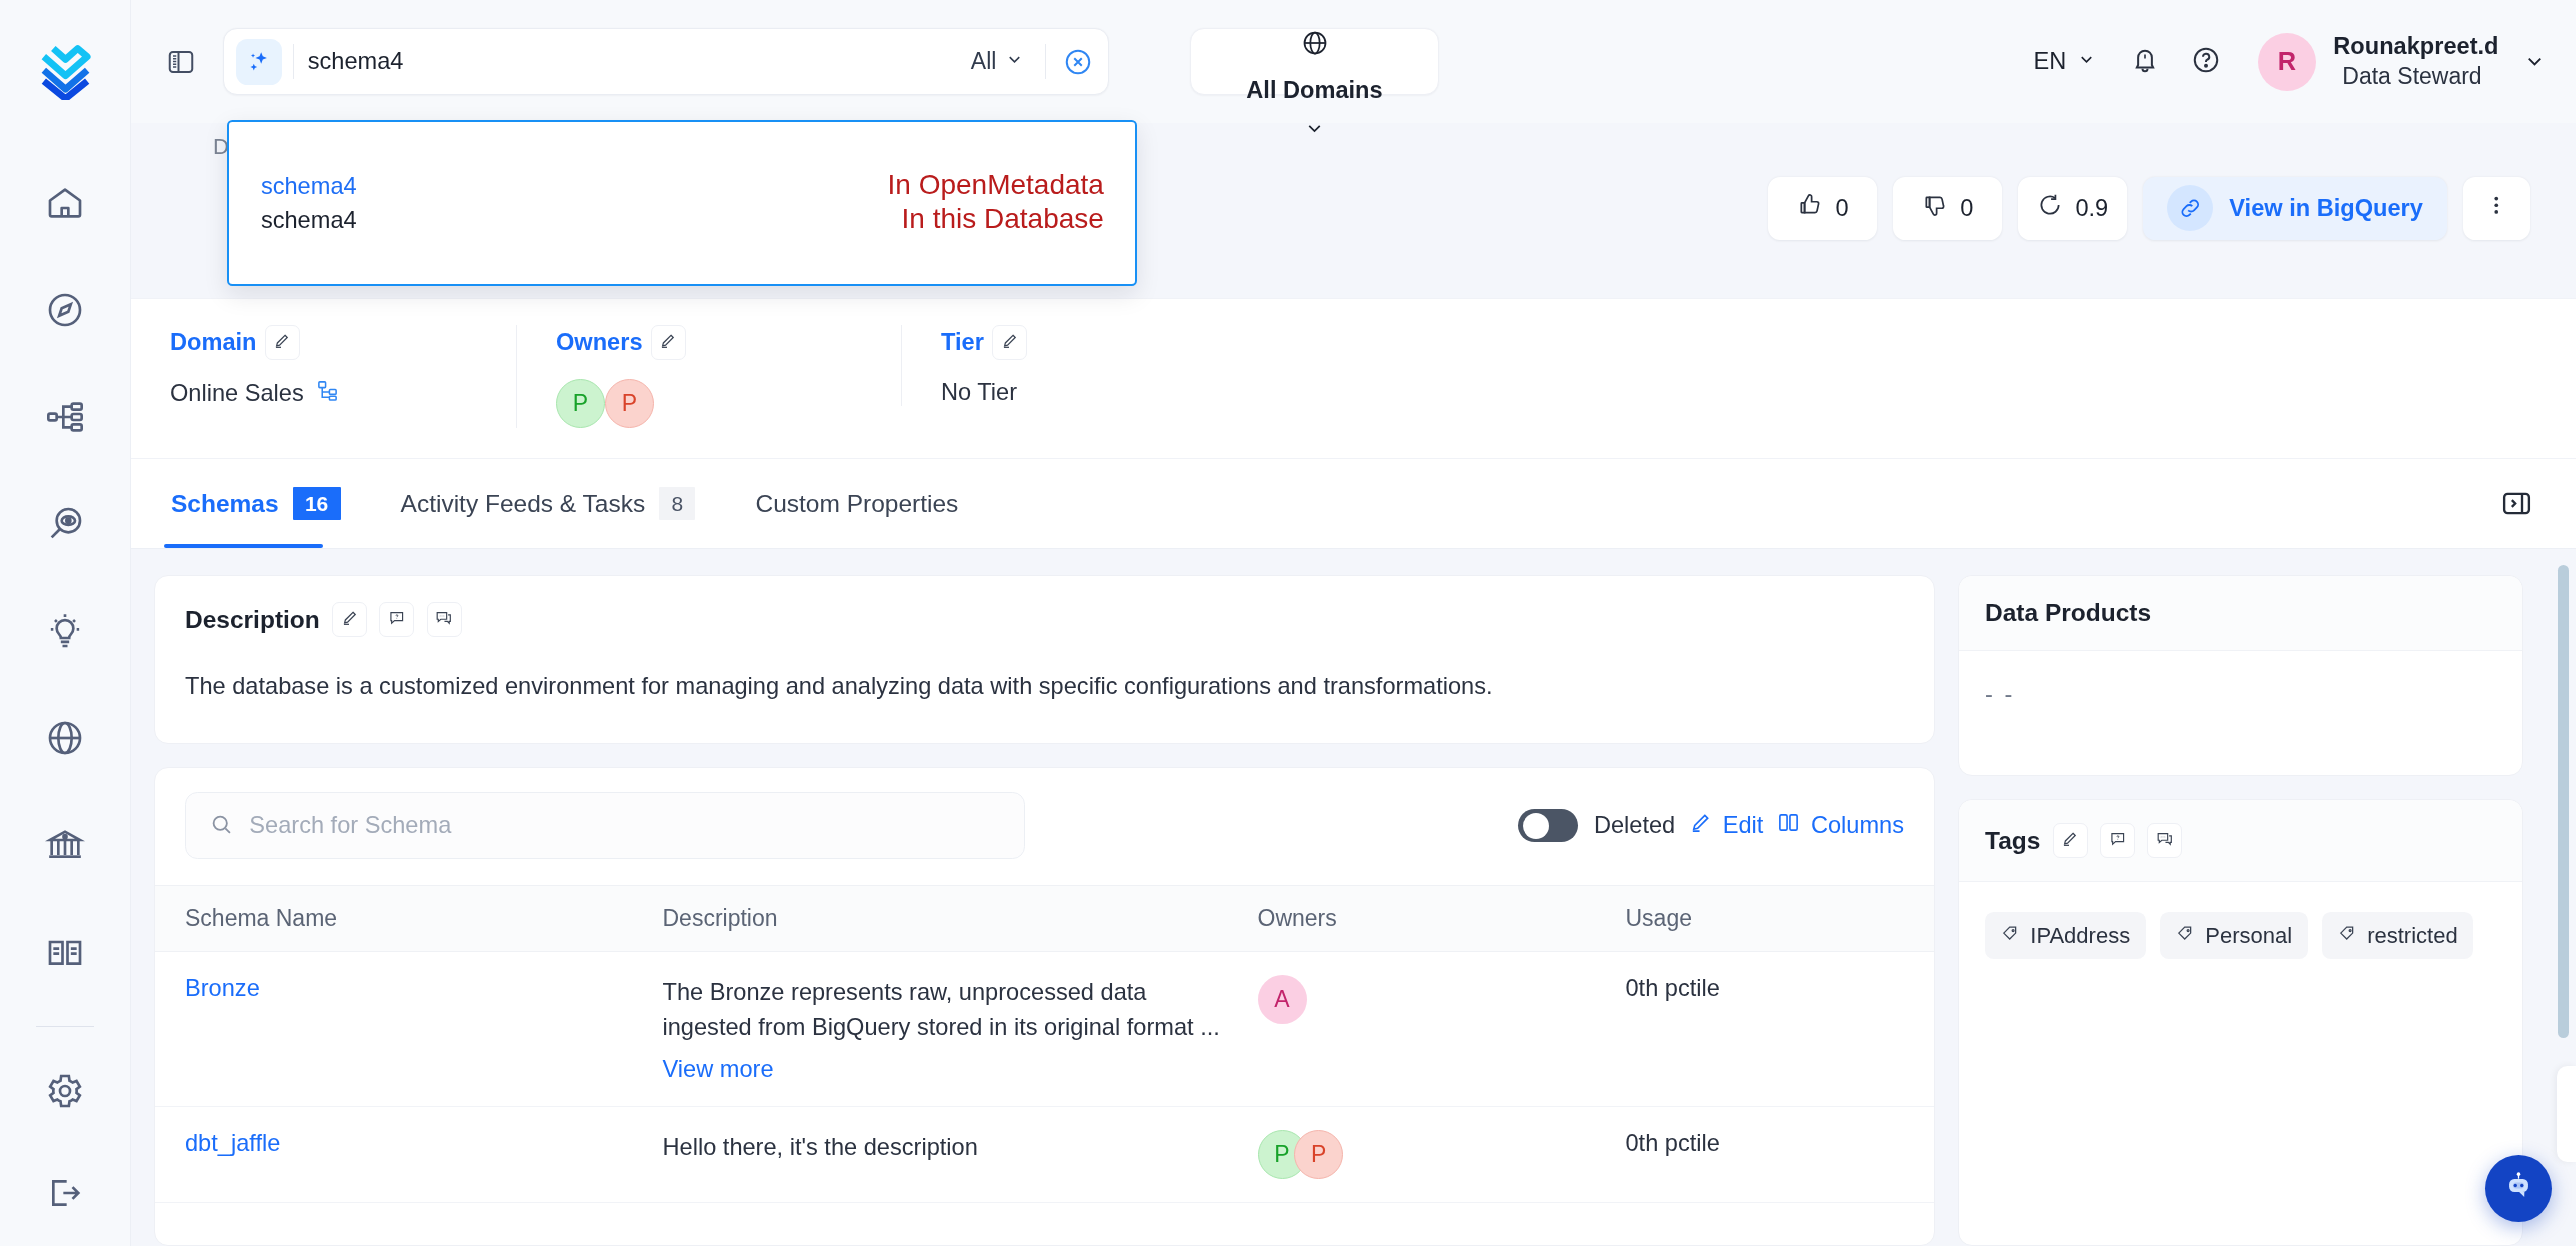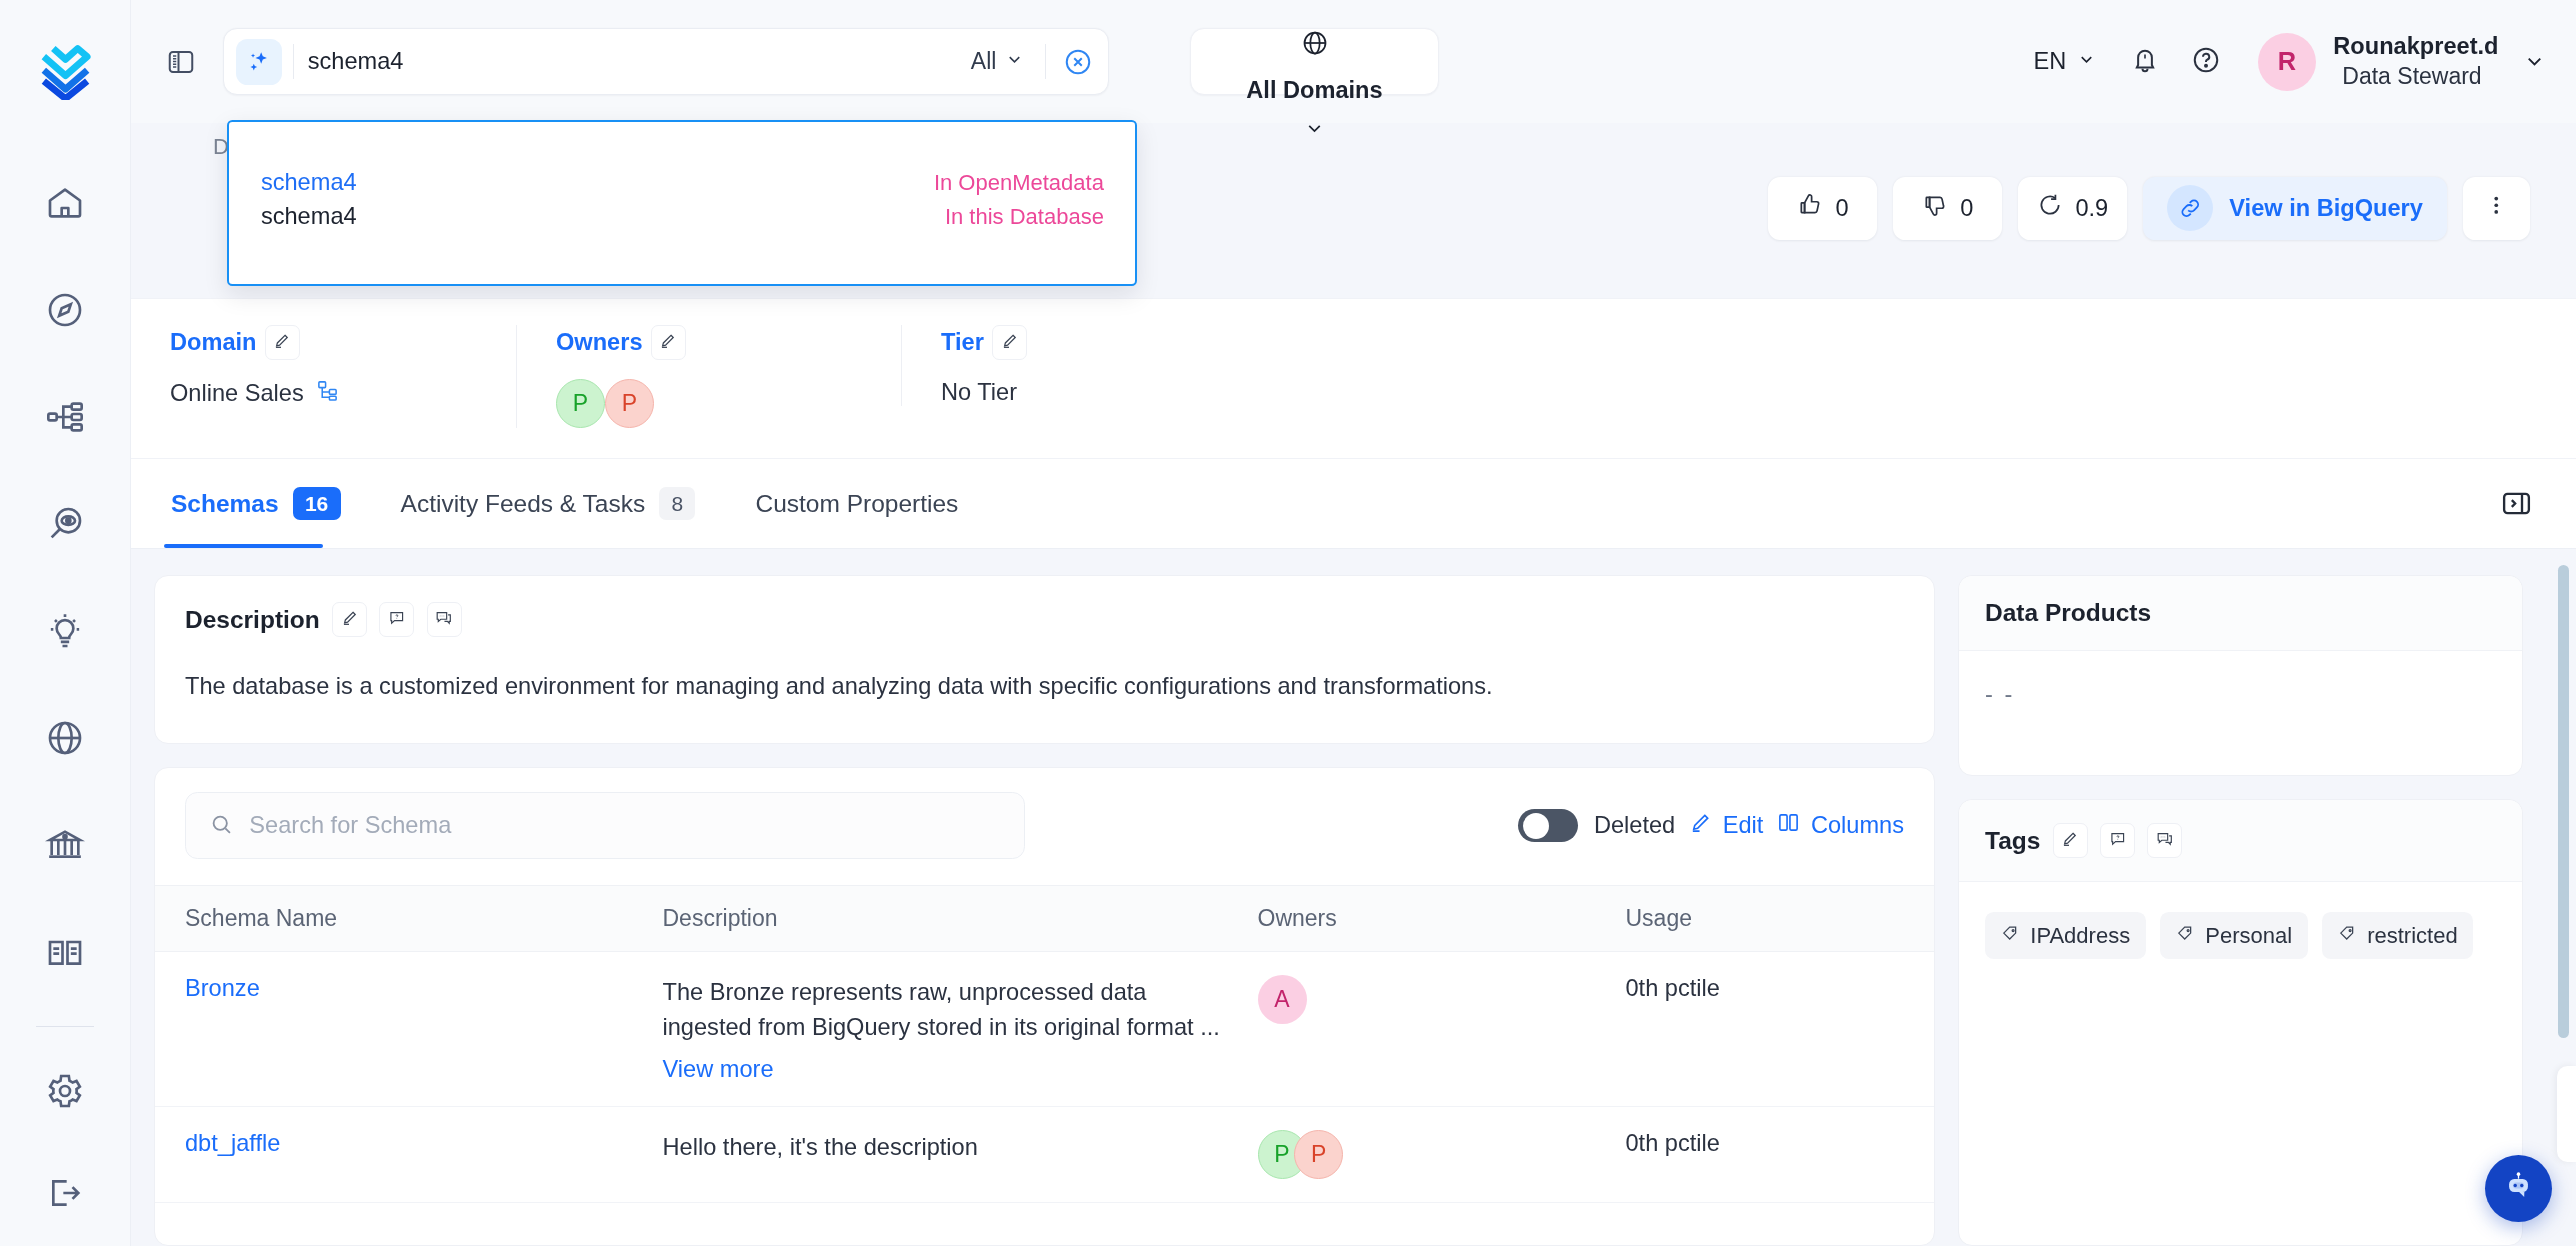--- a/index.html
+++ b/index.html
@@ -78,21 +78,21 @@
     position: absolute; left: 4.4px; top: 92px;
     width: 910px; height: 166px;
     background: #fff; border: 2.6px solid #1890f5; border-radius: 5.3px;
     box-shadow: 0 8.8px 24.5px rgba(16,24,40,.10);
     z-index: 60; padding: 47px 31.5px 0 31.5px;
   }
   .suggest-row { display: flex; align-items: baseline; justify-content: space-between; height: 34px; }
   .sg-left { font-size: 23.6px; }
   .sg-left.link { color: #1e6ef5; cursor: pointer; }
   .sg-left.plain { color: #1c222e; }
-  .sg-right { font-size: 22px; color: #ec4899; }
+  .sg-right { font-size: 28px; color: #b91c1c; }
 
   .domains-btn {
     margin-left: 81px;
     height: 67px; min-width: 249px;
     background: #fff; border: 0.9px solid #eef0f5; border-radius: 14px;
     display: flex; align-items: center; gap: 14px; padding: 0 23px;
     cursor: pointer; box-shadow: 0 0.9px 1.8px rgba(16,24,40,.04);
     font-size: 23.6px; font-weight: bold; color: #1c222e; white-space: nowrap; flex-direction: column;
   }
   .top-right { margin-left: auto; display: flex; align-items: center; gap: 0; }
@@ -162,21 +162,21 @@
     position: relative;
   }
   .tab {
     display: flex; align-items: center; gap: 14px; height: 100%; cursor: pointer;
     font-size: 24.5px; color: #3b4454; padding: 0 7px; margin-right: 46px; position: relative;
   }
   .tab.active { color: #1a6dfa; font-weight: bold; }
   .tab.active:after {
     content: ""; position: absolute; left: 0; right: 24.5px; bottom: 0; height: 4.4px; background: #1a6dfa; border-radius: 2.6px;
   }
-  .badge { background: #f2f3f6; color: #4a5365; border-radius: 7px; font-size: 21px; padding: 4.4px 12.3px; }
+  .badge { background: #f2f3f6; color: #4a5365; border-radius: 1px; font-size: 21px; padding: 4.4px 12.3px; }
   .tab.active .badge { background: #1a6dfa; color: #fff; font-weight: bold; }
   .rpanel-toggle {
     margin-left: auto; width: 53px; height: 53px; display:flex; align-items:center; justify-content:center;
     cursor:pointer; border-radius: 8.8px;
   }
 
   
   .body { flex: 1 1 auto; display: flex; min-height: 0; padding: 26px 23px 0 23px; gap: 23px; position: relative; }
   .col-left { flex: 1 1 auto; min-width: 0; display: flex; flex-direction: column; gap: 23px; }
   .card { background: #fff; border: 0.9px solid #eef0f5; border-radius: 14px; }

